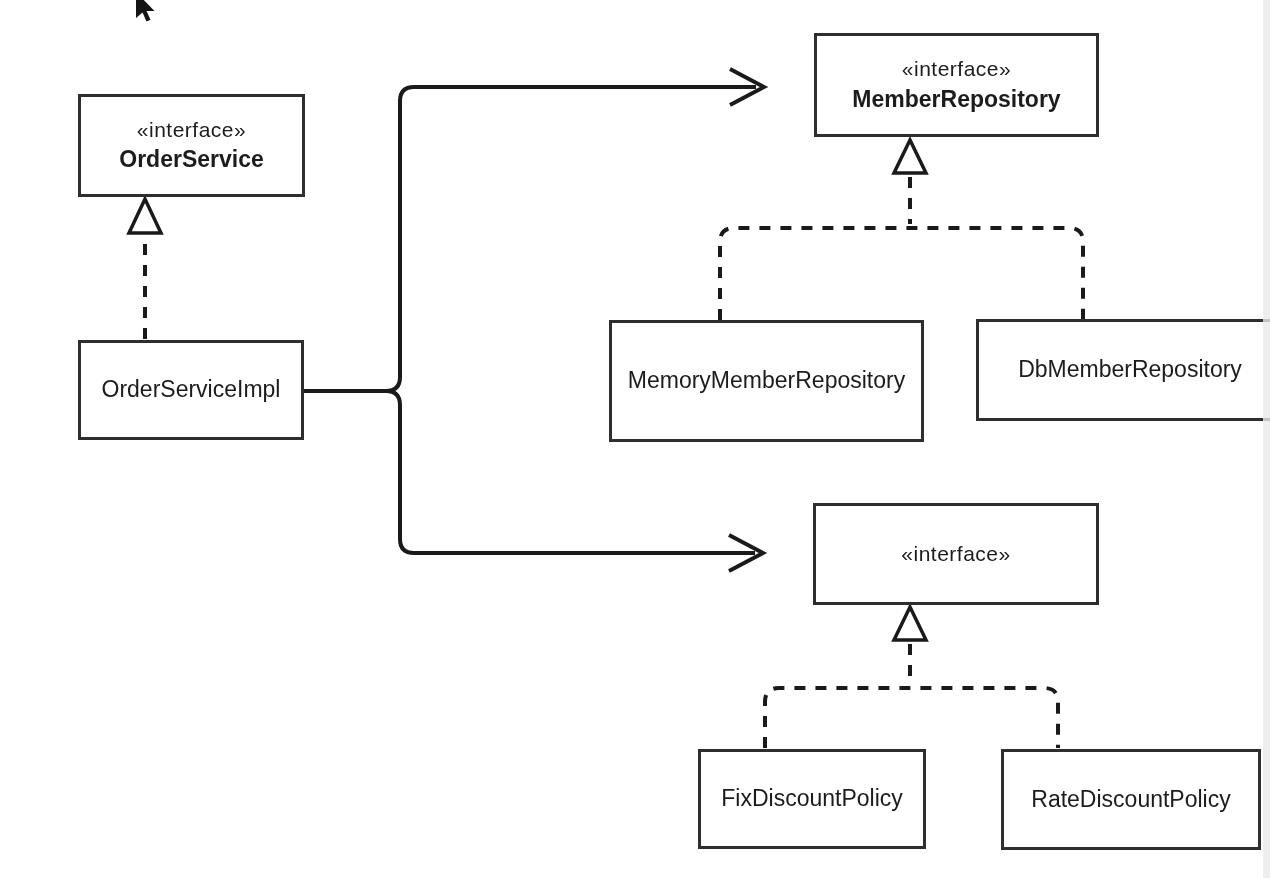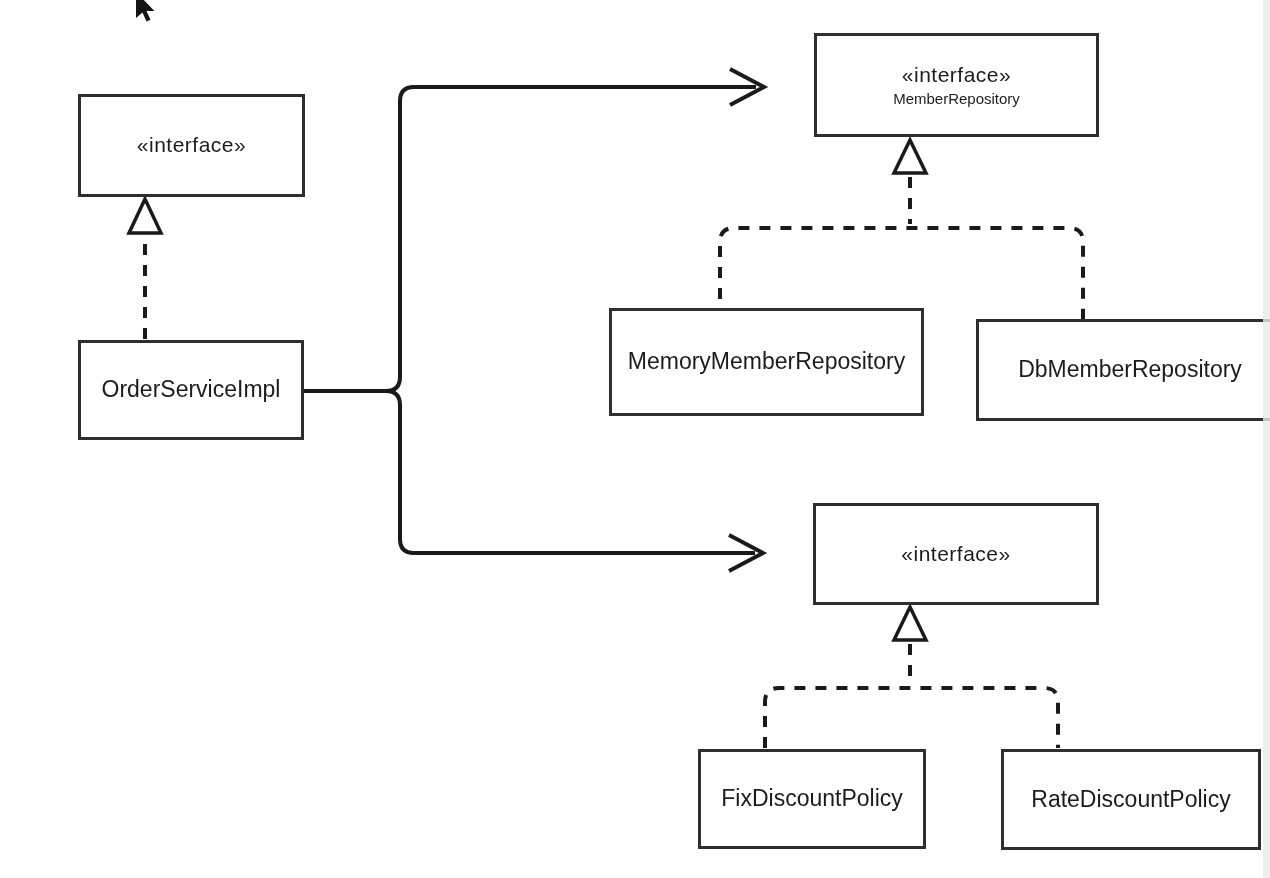--- a/index.html
+++ b/index.html
@@ -33,32 +33,32 @@
     text-align: center;
     line-height: 1.35;
     margin-left: 46px;
   }
   .node .stereo {
     font-size: 21px;
     font-weight: 400;
     letter-spacing: 0.5px;
   }
   .node .iface-name {
-    font-size: 15px;
-    font-weight: 400;
+    font-size: 23px;
+    font-weight: 700;
   }
   .node .cls-name {
     font-size: 23px;
     font-weight: 400;
   }
   
   #n-order-service        { left: 32px;  top: 94px;  width: 227px; height: 103px; }
   #n-order-service-impl   { left: 32px;  top: 340px; width: 226px; height: 100px; }
   #n-member-repository    { left: 768px; top: 33px;  width: 285px; height: 104px; }
-  #n-memory-member-repo   { left: 563px; top: 308px; width: 315px; height: 108px;  }
+  #n-memory-member-repo   { left: 563px; top: 320px; width: 315px; height: 122px;  }
   #n-db-member-repo       { left: 930px; top: 319px; width: 308px; height: 102px; }
   #n-discount-policy      { left: 767px; top: 503px; width: 286px; height: 102px; }
   #n-fix-discount-policy  { left: 652px; top: 749px; width: 228px; height: 100px; align-items: center; }
   #n-rate-discount-policy { left: 955px; top: 749px; width: 260px; height: 101px; }
 
   .edge-strip {
     position: absolute;
     right: 0; top: 0;
     width: 7px; height: 878px;
     background: #eaeaea;
@@ -100,20 +100,21 @@
 
     <g stroke="#1a1a1a" stroke-width="4" fill="none">
       <path d="M 910 644 V 684" stroke-dasharray="11 10"></path>
       <path d="M 765 748 V 702 Q 765 688 779 688 H 1044 Q 1058 688 1058 702 V 748" stroke-dasharray="11 10"></path>
       <polygon points="910,607 894,640 926,640" fill="#ffffff" stroke-width="3.5"></polygon>
     </g>
   </svg>
 
   <div class="node" id="n-order-service">
     <span class="stereo">«interface»</span>
+    <span class="iface-name">OrderService</span>
   </div>
 
   <div class="node" id="n-order-service-impl">
     <span class="cls-name">OrderServiceImpl</span>
   </div>
 
   <div class="node" id="n-member-repository">
     <span class="stereo">«interface»</span>
     <span class="iface-name">MemberRepository</span>
   </div>

